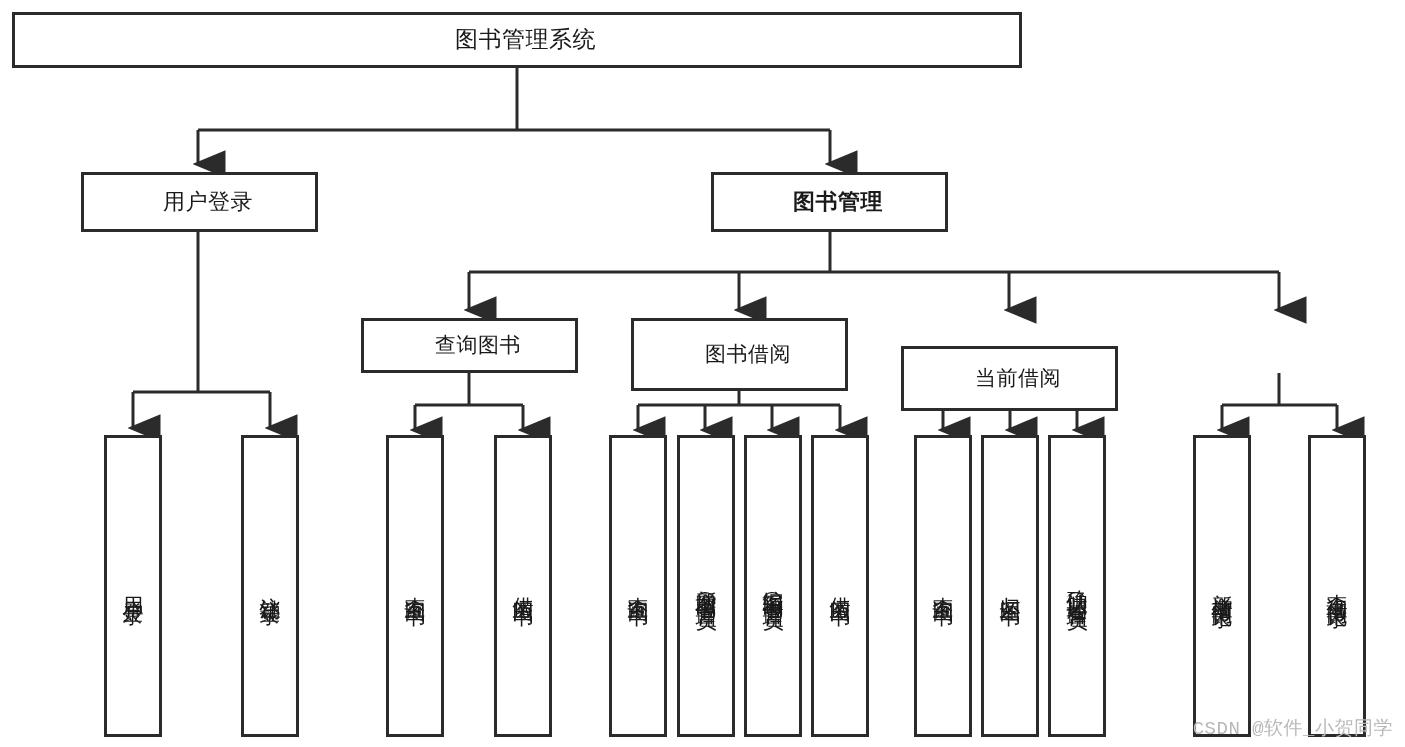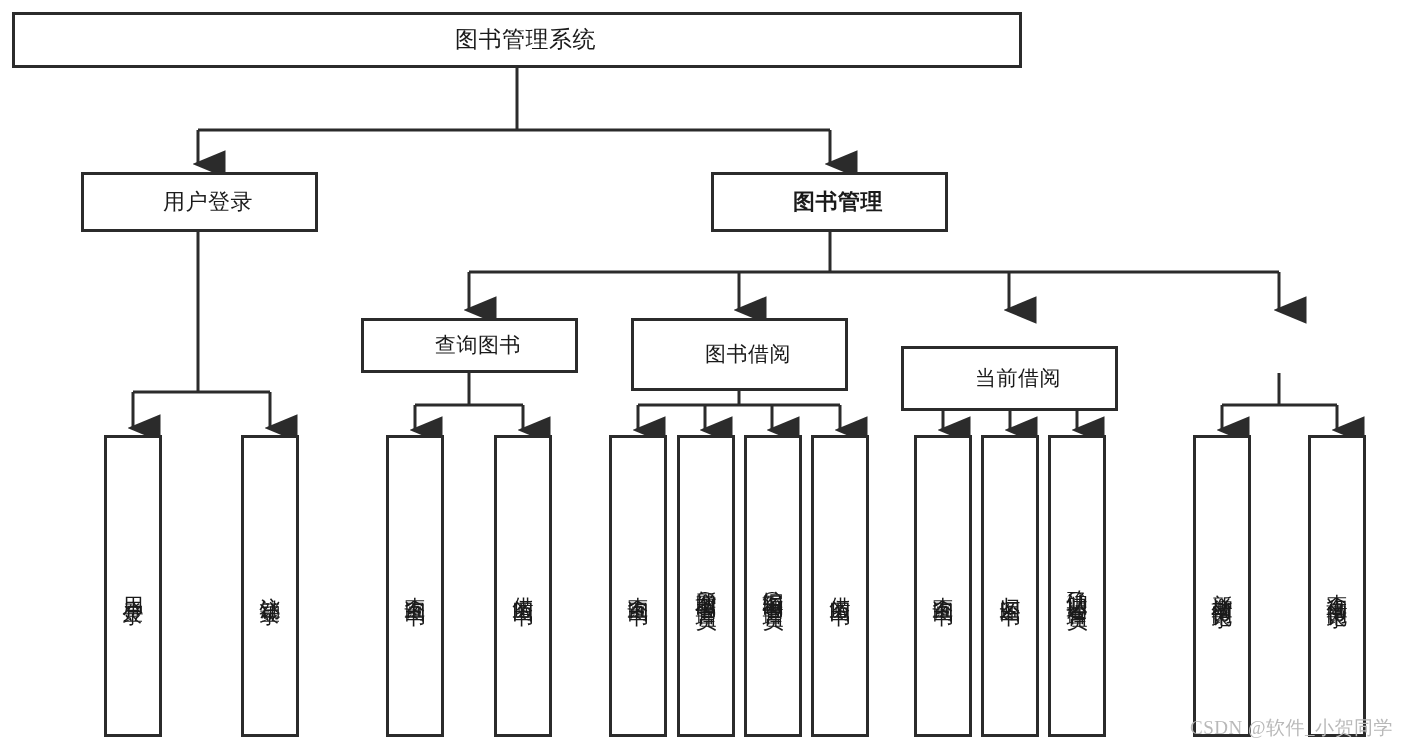--- a/index.html
+++ b/index.html
@@ -68,21 +68,21 @@
   }
   
   #watermark {
     position: absolute;
     right: 12px;
     bottom: 6px;
     font-size: 19px;
     color: #b9b9b9;
     letter-spacing: 0.5px;
     white-space: nowrap;
-    font-family: Liberation Serif, serif;
+    font-family: Liberation Mono, monospace;
   }
 </style>
 </head>
 <body>
 
 <div id="canvas">
 
   <svg class="edge-layer" viewBox="0 0 1405 747" width="1405" height="747">
     <defs>
       <marker id="arrow" viewBox="0 0 12 12" refX="6" refY="10" markerWidth="11" markerHeight="11" orient="auto-start-reverse">

